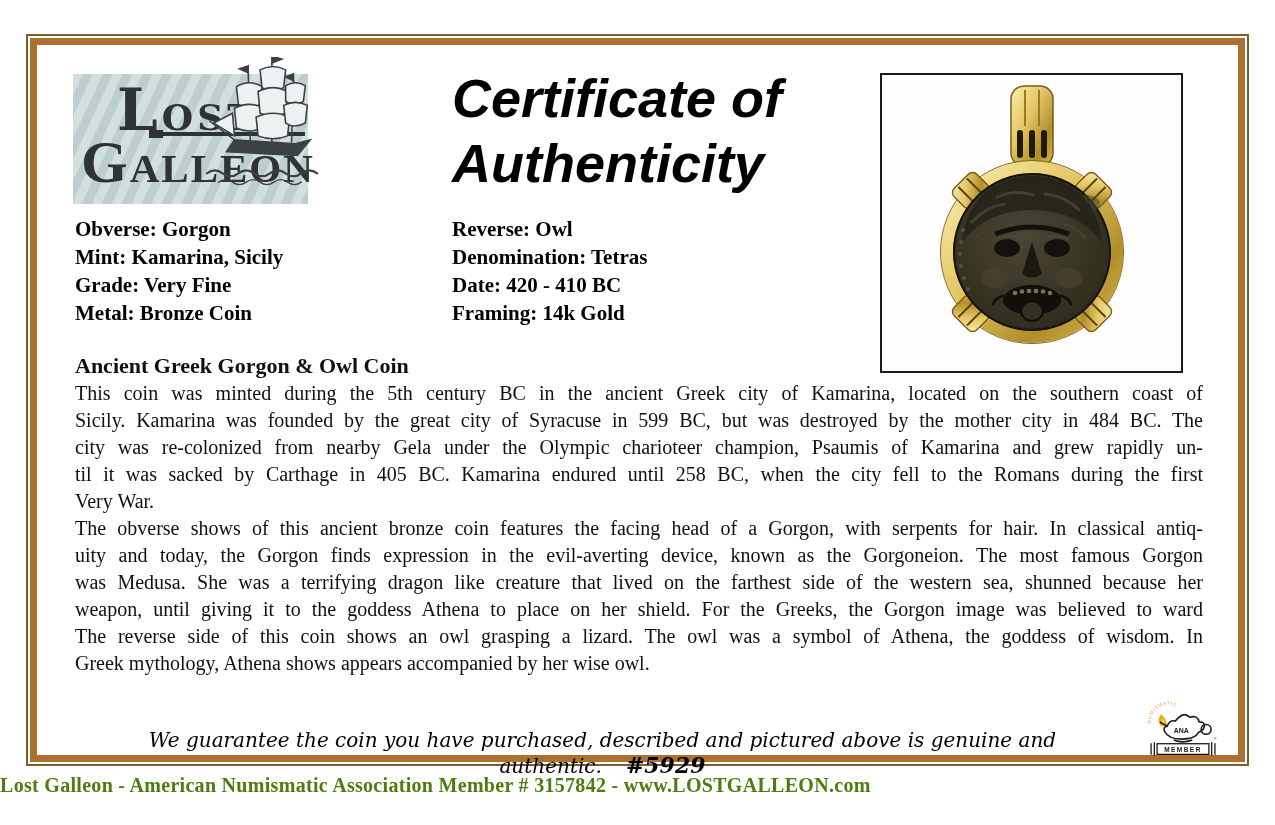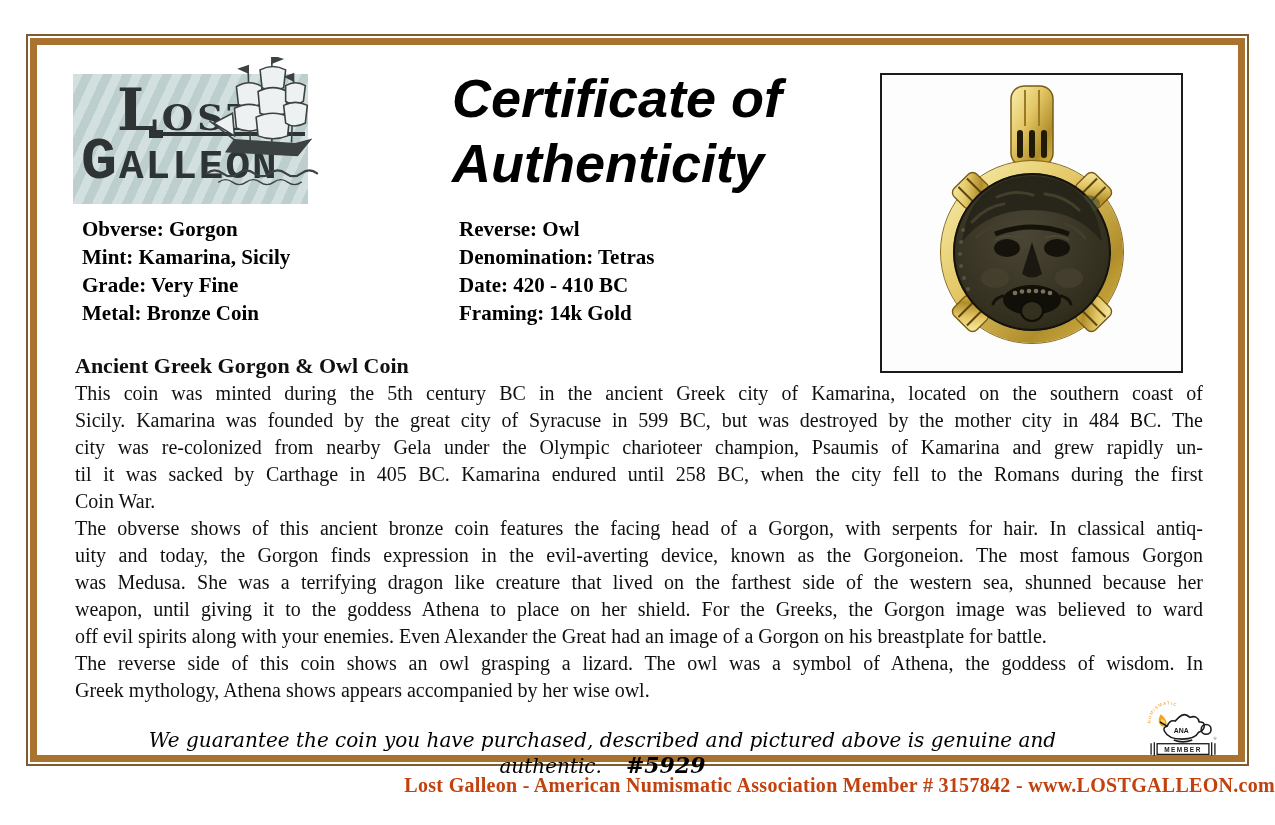--- a/index.html
+++ b/index.html
@@ -15,34 +15,34 @@
     border:2px solid #7d5c30;box-sizing:border-box;}
   .frame-inner{position:absolute;inset:2px;border:7px solid #a9722f;}
 
   
   .logo-box{position:absolute;left:73px;top:74px;width:235px;height:130px;
     background:#c4d5d5;
     background-image:repeating-linear-gradient(115deg, rgba(255,255,255,.25) 0 9px, rgba(140,165,168,.14) 9px 18px);}
   .logo-line1{position:absolute;left:44px;top:12px;font-family:"DejaVu Serif",serif;
     font-size:36px;line-height:48px;letter-spacing:4px;color:#2e3334;font-weight:bold;}
   .logo-line1::first-letter{font-size:58px;}
-  .logo-line2{position:absolute;left:8px;top:60px;font-family:Liberation Mono, monospace;
+  .logo-line2{position:absolute;left:8px;top:60px;font-family:Liberation Serif, serif;
     font-size:41px;line-height:56px;letter-spacing:2px;color:#2e3334;font-weight:bold;}
   .logo-line2::first-letter{font-size:60px;}
   .logo-flourish{position:absolute;left:86px;top:58px;width:146px;height:4px;background:#2e3334;}
   .logo-flourish::before{content:"";position:absolute;left:-10px;top:-2px;width:14px;height:8px;background:#2e3334;}
   .ship{position:absolute;left:126px;top:-17px;width:128px;height:140px;}
 
   
   .title{position:absolute;left:452px;top:66px;width:430px;
     font-family:Liberation Sans, sans-serif;font-style:italic;font-weight:bold;
     font-size:54px;line-height:65px;color:#000;}
 
   
-  .details{position:absolute;font-size:21px;font-weight:bold;line-height:28px;color:#000;margin-left:7px;}
+  .details{position:absolute;font-size:21px;font-weight:bold;line-height:28px;color:#000;}
   .details-left{left:75px;top:215px;}
   .details-right{left:452px;top:215px;}
 
   
   .photo{position:absolute;left:880px;top:73px;width:303px;height:300px;
     border:2px solid #1b1b1b;background:#fdfdfd;box-sizing:border-box;
     display:flex;align-items:center;justify-content:center;}
   .pendant{width:214px;height:282px;}
 
   
@@ -53,22 +53,22 @@
 
   
   .guarantee{position:absolute;left:75px;top:728px;width:1055px;text-align:center;
     font-family:"DejaVu Serif",serif;font-style:italic;font-size:20px;color:#000;}
   .guarantee .gnum{font-weight:bold;font-size:22px;margin-left:24px;}
 
   
   .ana{position:absolute;left:1146px;top:696px;width:74px;height:64px;}
 
   
-  .footer{position:absolute;left:0;top:774px;width:1275px;text-align:right;
-    font-size:20px;font-weight:bold;color:#c2410c;letter-spacing:.3px;}
+  .footer{position:absolute;left:0;top:774px;width:1275px;text-align:left;
+    font-size:20px;font-weight:bold;color:#4d7c0f;letter-spacing:.3px;}
 </style>
 </head>
 <body>
 
 <div class="page">
 
   <div class="frame">
     <div class="frame-inner"></div>
   </div>
 
@@ -200,26 +200,25 @@
       </g>
     </svg>
   </div>
 
   <div class="bodyblock">
     <div class="bheading">Ancient Greek Gorgon &amp; Owl Coin</div>
     <div class="bline">This coin was minted during the 5th century BC in the ancient Greek city of Kamarina, located on the southern coast of</div>
     <div class="bline">Sicily. Kamarina was founded by the great city of Syracuse in 599 BC, but was destroyed by the mother city in 484 BC. The</div>
     <div class="bline">city was re-colonized from nearby Gela under the Olympic charioteer champion, Psaumis of Kamarina and grew rapidly un-</div>
     <div class="bline">til it was sacked by Carthage in 405 BC. Kamarina endured until 258 BC, when the city fell to the Romans during the first</div>
-    <div class="bline last">Coin War.</div>
+    <div class="bline last">Very War.</div>
     <div class="bline">The obverse shows of this ancient bronze coin features the facing head of a Gorgon, with serpents for hair. In classical antiq-</div>
     <div class="bline">uity and today, the Gorgon finds expression in the evil-averting device, known as the Gorgoneion. The most famous Gorgon</div>
     <div class="bline">was Medusa. She was a terrifying dragon like creature that lived on the farthest side of the western sea, shunned because her</div>
     <div class="bline">weapon, until giving it to the goddess Athena to place on her shield. For the Greeks, the Gorgon image was believed to ward</div>
-    <div class="bline last">off evil spirits along with your enemies. Even Alexander the Great had an image of a Gorgon on his breastplate for battle.</div>
     <div class="bline">The reverse side of this coin shows an owl grasping a lizard. The owl was a symbol of Athena, the goddess of wisdom. In</div>
     <div class="bline last">Greek mythology, Athena shows appears accompanied by her wise owl.</div>
   </div>
 
   <div class="guarantee">
     <span>We guarantee the coin you have purchased, described and pictured above is genuine and authentic.</span><span class="gnum">#5929</span>
   </div>
 
   <svg class="ana" viewBox="0 0 80 64">
     <defs>

